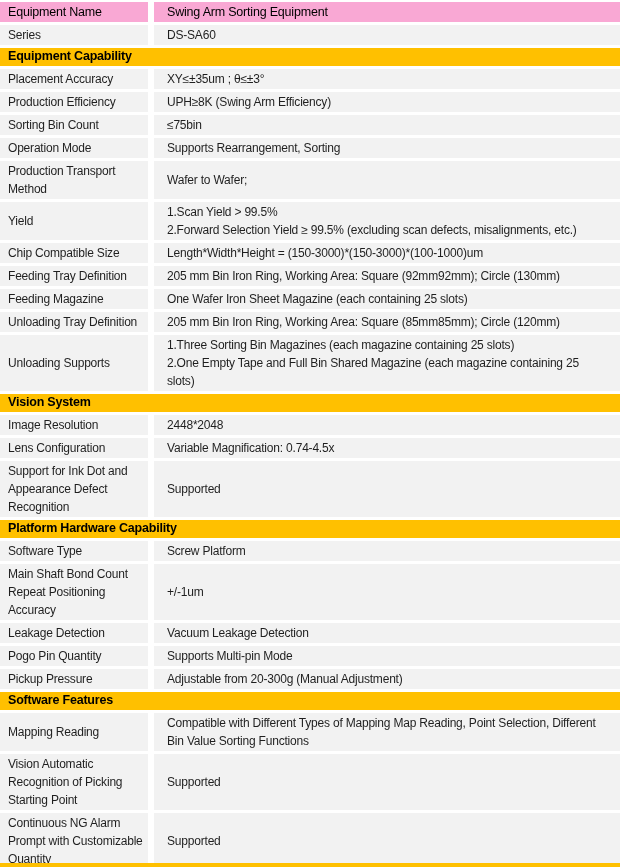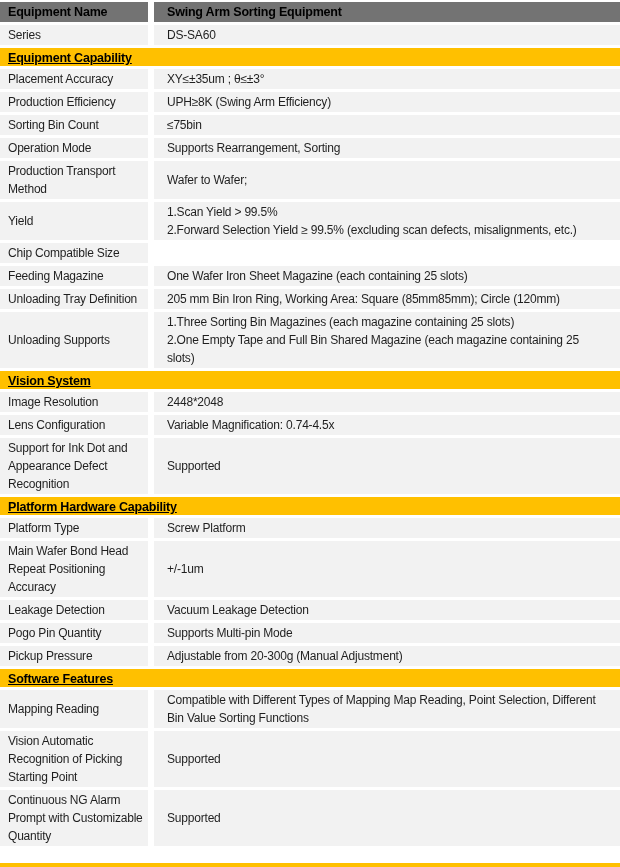--- a/index.html
+++ b/index.html
@@ -31,40 +31,39 @@
     margin-right: 6px;
   }
   .value-cell {
     flex: 1;
     padding: 1px 16px 1px 13px;
   }
   .value-cell .vline { width: 100%; }
 
   
   .header-row .cell {
-    background: #737373;
-    font-weight: bold;
+    background: #f9a8d4;
+    font-weight: normal;
     font-size: 12.5px;
     color: #000000;
     min-height: 19px;
   }
 
   
   .section-row {
     background: #ffc000;
     display: flex;
-    align-items: flex-end;
+    align-items: flex-start;
     min-height: 18px;
     padding: 1px 4px 1px 8px;
     margin-bottom: 3px;
     font-size: 12.5px;
     font-weight: bold;
     color: #000000;
     letter-spacing: -0.2px;
-    text-decoration: underline;
   }
 
   
   .bottom-strip {
     position: absolute;
     left: 0; right: 0; bottom: 0;
     height: 4px;
     background: #ffc000;
   }
 </style>
@@ -142,22 +141,35 @@
     <div class="cell value-cell">
           <div class="vline">
             <div>1.Scan Yield &gt; 99.5%</div>
             <div>2.Forward Selection Yield ≥ 99.5% (excluding scan defects, misalignments, etc.)</div>
           </div>
         </div>
   </div>
 
   <div class="row data-row">
     <div class="cell label-cell">Chip Compatible Size</div>
-  </div>
-
+    <div class="cell value-cell">
+          <div class="vline">
+            <div>Length*Width*Height = (150-3000)*(150-3000)*(100-1000)um</div>
+          </div>
+        </div>
+  </div>
+
+  <div class="row data-row">
+    <div class="cell label-cell">Feeding Tray Definition</div>
+    <div class="cell value-cell">
+          <div class="vline">
+            <div>205 mm Bin Iron Ring, Working Area: Square (92mm92mm); Circle (130mm)</div>
+          </div>
+        </div>
+  </div>
 
   <div class="row data-row">
     <div class="cell label-cell">Feeding Magazine</div>
     <div class="cell value-cell">
           <div class="vline">
             <div>One Wafer Iron Sheet Magazine (each containing 25 slots)</div>
           </div>
         </div>
   </div>
 
@@ -209,30 +221,30 @@
             <div>Supported</div>
           </div>
         </div>
   </div>
 
   <div class="section-row">
     <span>Platform Hardware Capability</span>
   </div>
 
   <div class="row data-row">
-    <div class="cell label-cell">Platform Type</div>
+    <div class="cell label-cell">Software Type</div>
     <div class="cell value-cell">
           <div class="vline">
             <div>Screw Platform</div>
           </div>
         </div>
   </div>
 
   <div class="row data-row">
-    <div class="cell label-cell">Main Wafer Bond Head Repeat Positioning Accuracy</div>
+    <div class="cell label-cell">Main Shaft Bond Count Repeat Positioning Accuracy</div>
     <div class="cell value-cell">
           <div class="vline">
             <div>+/-1um</div>
           </div>
         </div>
   </div>
 
   <div class="row data-row">
     <div class="cell label-cell">Leakage Detection</div>
     <div class="cell value-cell">

